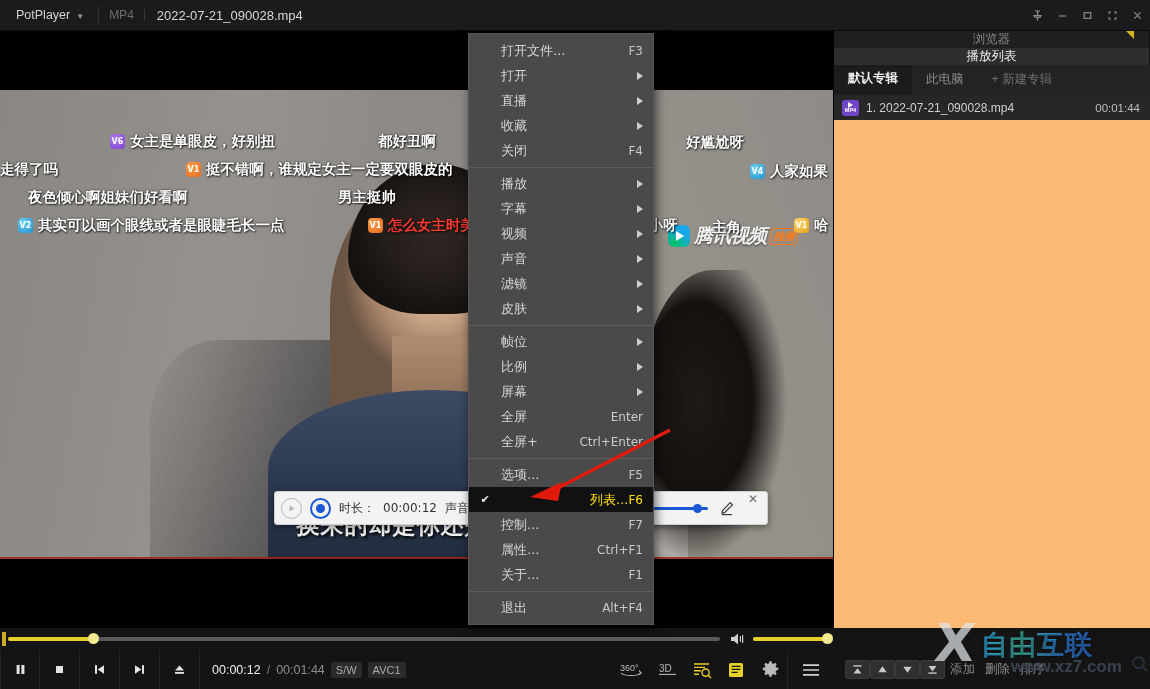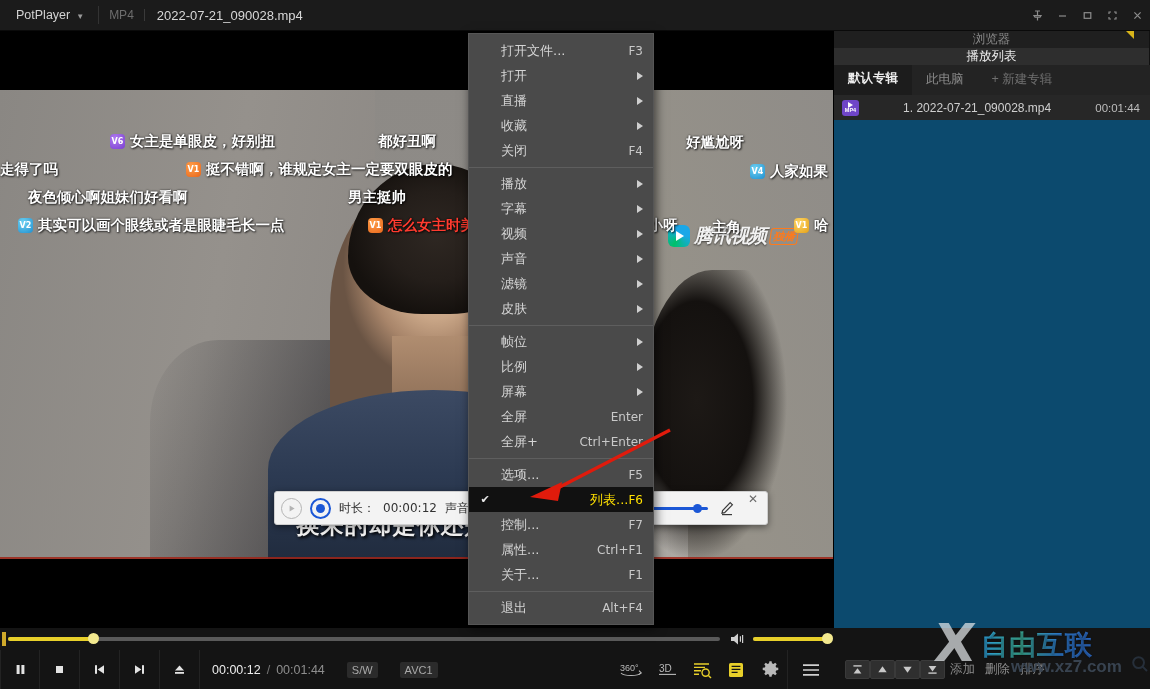--- a/index.html
+++ b/index.html
@@ -195,21 +195,21 @@
   .rtab-corner {
     position:absolute; left:292px; top:0; width:0;height:0;
     border-top:8px solid #d8b41a; border-left:8px solid transparent;
   }
   .ralbums { display:flex; height:32px; background:#232323; align-items:stretch; }
   .ralb {
     display:flex; align-items:center; padding:0 14px; font-size:12.5px; color:#8c8c8c;
   }
   .ralb.active { background:#1c1c1c; color:#ededed; font-weight:600; border-bottom:1px solid #1c1c1c;}
   .ralb.add { color:#6f6f6f; }
-  .rlist { height:533px; background:#0c4a6e; padding-top:0;text-align:center; }
+  .rlist { height:533px; background:#fdba74; padding-top:0; }
   .rrow {
     display:flex; align-items:center; height:25px; padding:0 10px 0 8px;
     background:#272727; color:#cfcfcf; font-size:12px; gap:7px;
   }
   .mp4ico {
     width:17px;height:16px;border-radius:3px;background:#6f45c8;color:#fff;
     display:flex;flex-direction:column;align-items:center;justify-content:center;
     font-size:5.5px;font-weight:700;line-height:1; flex:0 0 auto;
   }
   .mp4ico .tri { width:0;height:0;border-left:5px solid #fff;border-top:3px solid transparent;border-bottom:3px solid transparent; margin-bottom:.5px;}
@@ -236,21 +236,21 @@
   .ctrlrow { position:absolute; left:0; top:22px; width:1150px; height:39px; display:flex; align-items:center; }
   .cbtn {
     width:40px; height:39px; display:flex;align-items:center;justify-content:center;
     color:#e3e3e3; border-right:1px solid #232323;
   }
   .cbtn:first-child { border-left:1px solid #232323; }
   .times { display:flex; align-items:center; gap:6px; padding:0 12px; font-size:12.5px; }
   .t-cur { color:#ededed; }
   .t-sl { color:#777; }
   .t-tot { color:#8e8e8e; }
-  .chip { background:#2b2b2b; color:#a9a9a9; font-size:11px; padding:2px 5px; border-radius:2px; margin-left:16px; }
+  .chip { background:#2b2b2b; color:#a9a9a9; font-size:11px; padding:2px 5px; border-radius:2px; margin-left:0; }
   .rspacer { flex:1 1 auto; }
   .ibtn { width:34px;height:39px;display:flex;align-items:center;justify-content:center;color:#b9b9b9; }
   .ibtn.on { color:#e8d02a; }
   .menu-btn { width:46px;height:39px;display:flex;align-items:center;justify-content:center;color:#cfcfcf; border-left:1px solid #232323;}
   .plctrl { width:317px; height:39px; display:flex; align-items:center; padding-left:12px; background:#141414; }
   .sq {
     width:25px;height:19px;border-radius:2px;background:#2f2f2f;border:1px solid #3a3a3a;
     display:flex;align-items:center;justify-content:center;color:#c8c8c8;
   }
   .plbtn { color:#8d8d8d; font-size:12.5px; padding:0 5px; }
@@ -349,21 +349,21 @@
             <span class="badge b-orange">V1</span>
             <span>挺不错啊，谁规定女主一定要双眼皮的</span>
           </div>
           <div class="dm" style="left: 750px; top: 72px;">
             <span class="badge b-blue">V4</span>
             <span>人家如果</span>
           </div>
           <div class="dm" style="left: 28px; top: 98px;">
             <span>夜色倾心啊姐妹们好看啊</span>
           </div>
-          <div class="dm" style="left: 348px; top: 98px; align-items: flex-end;">
+          <div class="dm" style="left: 338px; top: 98px; align-items: flex-end;">
             <span>男主挺帅</span>
           </div>
           <div class="dm" style="left: 712px; top: 128px;">
             <span>主角</span>
           </div>
           <div class="dm" style="left: 18px; top: 126px;">
             <span class="badge b-blue">V2</span>
             <span>其实可以画个眼线或者是眼睫毛长一点</span>
           </div>
           <div class="dm red" style="left: 368px; top: 126px;">

